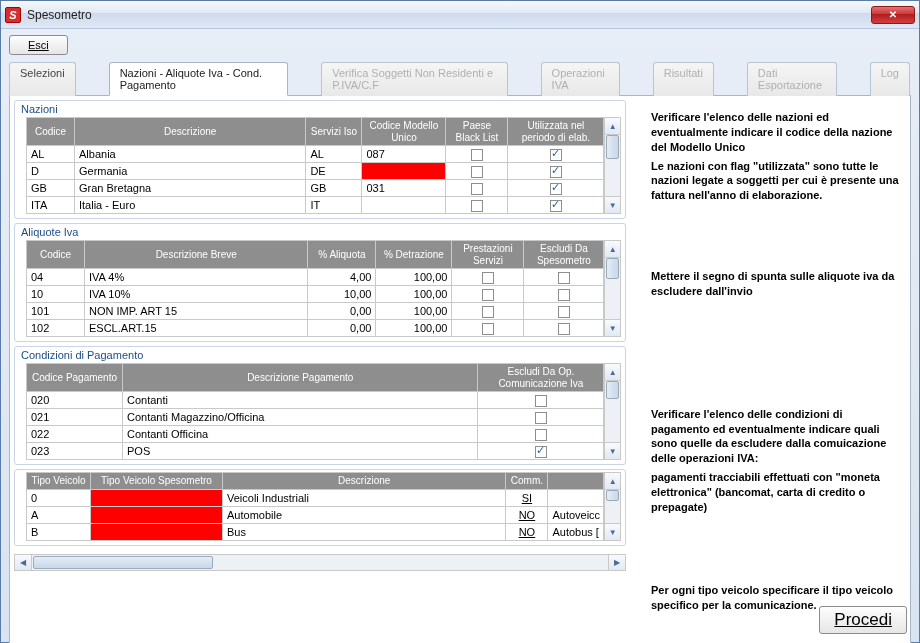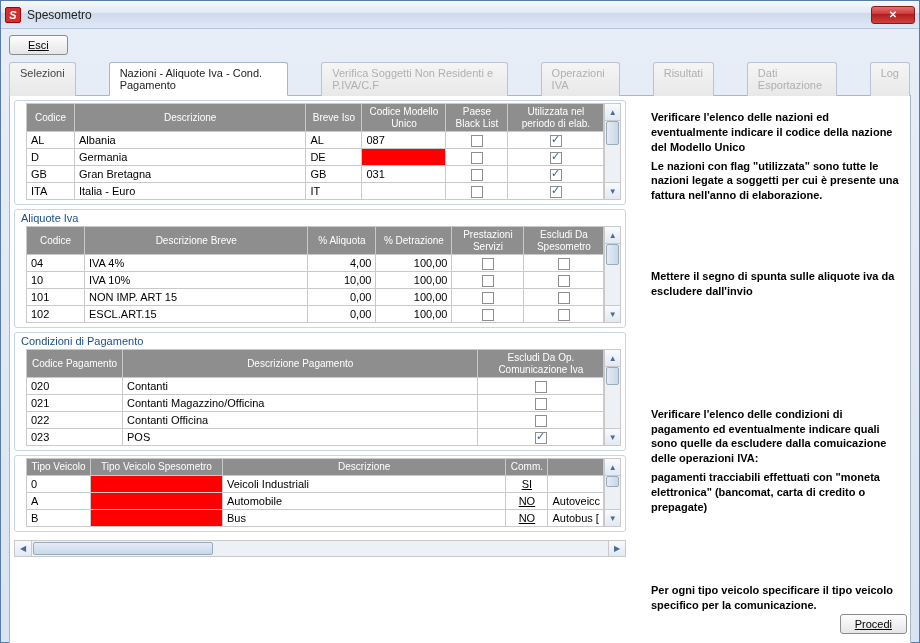--- a/index.html
+++ b/index.html
@@ -180,21 +180,21 @@
   .hscrollbar .htrack { flex:1; position:relative;}
   .hscrollbar .hthumb { position:absolute; top:1px; bottom:1px; left:1px; width: 180px; background: linear-gradient(to bottom, #e4ecf6, #c9d7e8); border:1px solid #9ab; border-radius:2px;}
   .procedi-btn {
     position: absolute;
     bottom: 8px;
     right: 12px;
     padding: 3px 14px;
     background: linear-gradient(to bottom, #fdfdfd, #e6e6e6);
     border: 1px solid #8c8c8c;
     border-radius: 3px;
-    font-size: 11px;
+    font-size: 17px;
     cursor: pointer;
   }
   .procedi-btn span.u { text-decoration: underline; }
 </style>
 </head>
 <body>
 
 <div class="window">
   <div class="titlebar">
     <span class="app-icon">S</span>
@@ -215,35 +215,36 @@
       <div class="tab disabled">Operazioni IVA</div>
       <div class="tab disabled">Risultati</div>
       <div class="tab disabled">Dati Esportazione</div>
       <div class="tab disabled">Log</div>
     </div>
 
     <div class="tab-body">
       <div class="left-col">
 
         <div class="groupbox">
+          <div class="group-title">Nazioni</div>
           <div class="grid-wrap">
             <table class="grid">
               <colgroup>
                   <col style="width:48px">
                   <col>
                   <col style="width:56px">
                   <col style="width:84px">
                   <col style="width:62px">
                   <col style="width:96px">
                 </colgroup>
               <thead>
                   <tr>
                 <th>Codice</th>
                 <th>Descrizione</th>
-                <th>Breve Iso</th>
+                <th>Servizi Iso</th>
                 <th>Codice Modello Unico</th>
                 <th>Paese Black List</th>
                 <th>Utilizzata nel periodo di elab.</th>
               </tr>
                 </thead>
               <tbody id="naz-body">
   <tr>
     <td>AL</td>
     <td>Albania</td>
     <td>AL</td>

